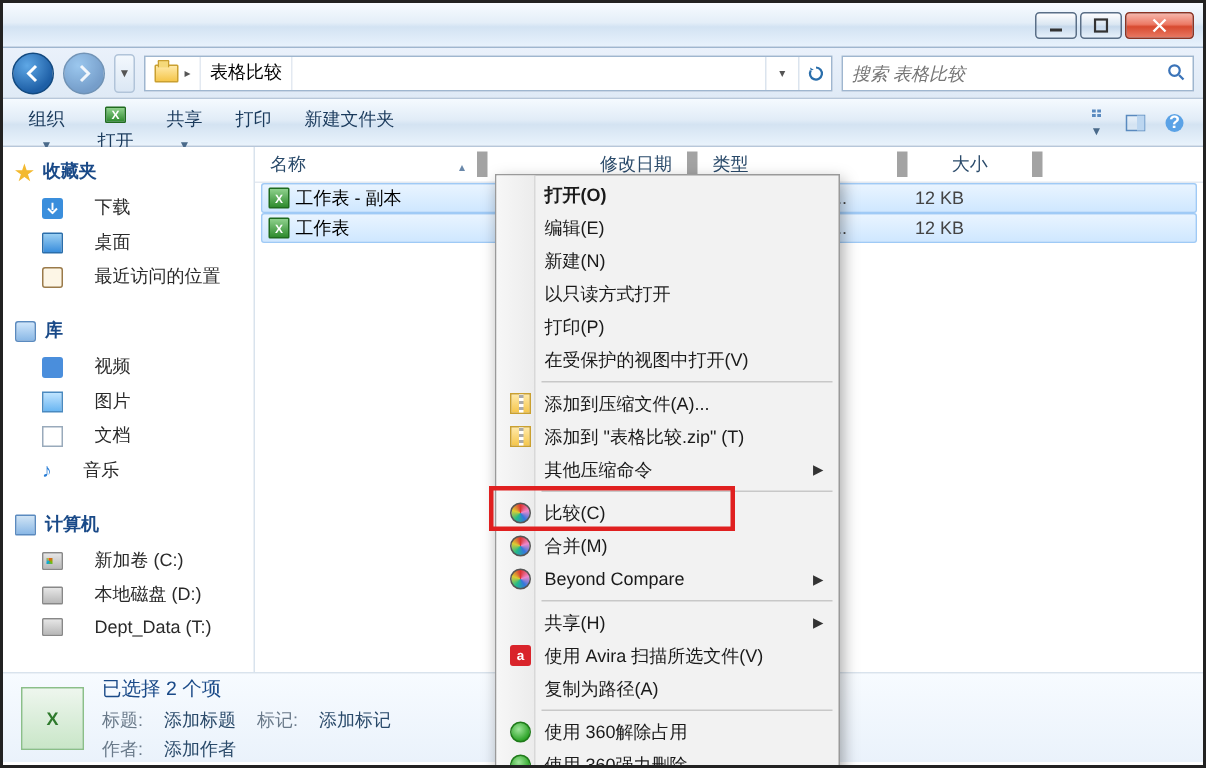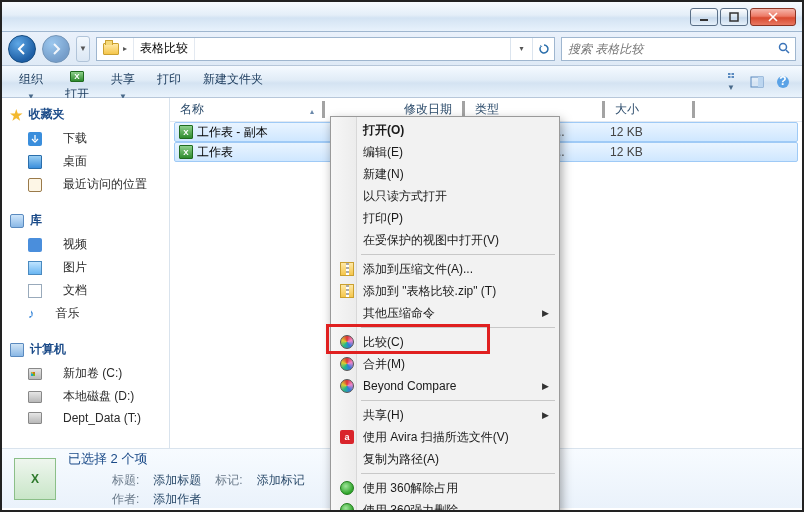--- a/index.html
+++ b/index.html
@@ -34,39 +34,39 @@
   
   .main { display:flex; height:350px; }
   .side { width:168px; border-right:1px solid #d9e3ed; background:#fff; overflow:hidden; padding-top:4px; }
   .side .grp-head { display:flex; align-items:center; gap:6px; padding:4px 8px; color:#1a4a88; font-weight:bold; cursor:pointer; }
   .side .grp-head .chev { color:#6a88aa; font-size:9px; margin-left:auto; padding-right:4px; }
   .side .item { display:flex; align-items:center; gap:21px; padding:3px 8px 3px 26px; color:#2a2a2a; cursor:pointer; }
   .icon16 { width:16px; height:16px; display:flex; align-items:center; justify-content:center; }
 
   .content { flex:1; position:relative; background:#fff; }
   .colhead { height:24px; display:flex; align-items:center; border-bottom:1px solid #e3e9f1; }
-  .colhead .col { padding:0 10px; color:#2a4a6a; border-right:3px solid #a3a3a3; cursor:pointer; }
+  .colhead .col { padding:0 10px; color:#2a4a6a; border-right:7px solid #a3a3a3; cursor:pointer; }
   .col-name { width:155px; position:relative; }
   .col-date { width:140px;text-align:right; }
   .col-type { width:140px; }
-  .col-size { width:90px; text-align:left; }
+  .col-size { width:90px; text-align:center; }
   .sortind { font-size:8px; position:absolute; right:8px; top:6px; color:#6a88aa; }
 
   .filerow { height:20px; display:flex; align-items:center; padding-left:8px; cursor:pointer; }
   .filerow.selected { background:linear-gradient(#e9f4ff,#cfe7ff); border:1px solid #9fcaf6; border-radius:2px; margin:0 4px; padding-left:4px; }
   .filerow .fname { width:151px; display:flex; align-items:center; gap:4px; }
   .filerow .fdate { width:140px; color:#444; }
   .filerow .ftype { width:140px; color:#444; }
   .filerow .fsize { width:86px; text-align:left; color:#444; }
   .xls-icon { width:14px; height:14px; background:linear-gradient(#8ed08c,#2e8b2e); border:1px solid #1f6b1f; border-radius:1px; display:flex; align-items:center; justify-content:center; color:#fff; font-size:8px; font-weight:bold; }
 
   
   .details { height:60px; border-top:1px solid #d9e3ed; background:linear-gradient(#f7fbff,#eaf2fb); display:flex; align-items:center; padding:6px 12px; gap:12px; }
   .details .thumb { width:42px; height:42px; background:linear-gradient(#eef6ee,#c9e6c8); border:1px solid #8bbf88; display:flex; align-items:center; justify-content:center; color:#2e7a2c; font-weight:bold; }
-  .details .meta { display:grid; grid-template-columns:auto auto auto auto; column-gap:14px; row-gap:2px; color:#4a5a6a;margin-left:44px; }
+  .details .meta { display:grid; grid-template-columns:auto auto auto auto; column-gap:14px; row-gap:2px; color:#4a5a6a; }
   .details .meta .lab { color:#6a7a8a; text-align:right; }
   .details .meta .val { color:#2a4a6a; }
   .details .title { color:#1a4a88; font-size:13px; }
 
   
   .ctxmenu { position:absolute; top:114px; left:328px; width:230px; background:#f2f2f2; border:1px solid #9a9a9a; box-shadow:2px 4px 10px rgba(0,0,0,0.35); padding:2px; z-index:50; }
   .ctxmenu .mi { height:22px; display:flex; align-items:center; padding:0 22px 0 30px; position:relative; cursor:pointer; color:#1a1a1a; }
   .ctxmenu .mi .arrow { position:absolute; right:8px; font-size:9px; color:#333; }
   .ctxmenu .mi .micon { position:absolute; left:6px; width:16px; height:16px; display:flex; align-items:center; justify-content:center; }
   .ctxmenu .sep { height:1px; background:#c8c8c8; margin:3px 2px 3px 28px; }

